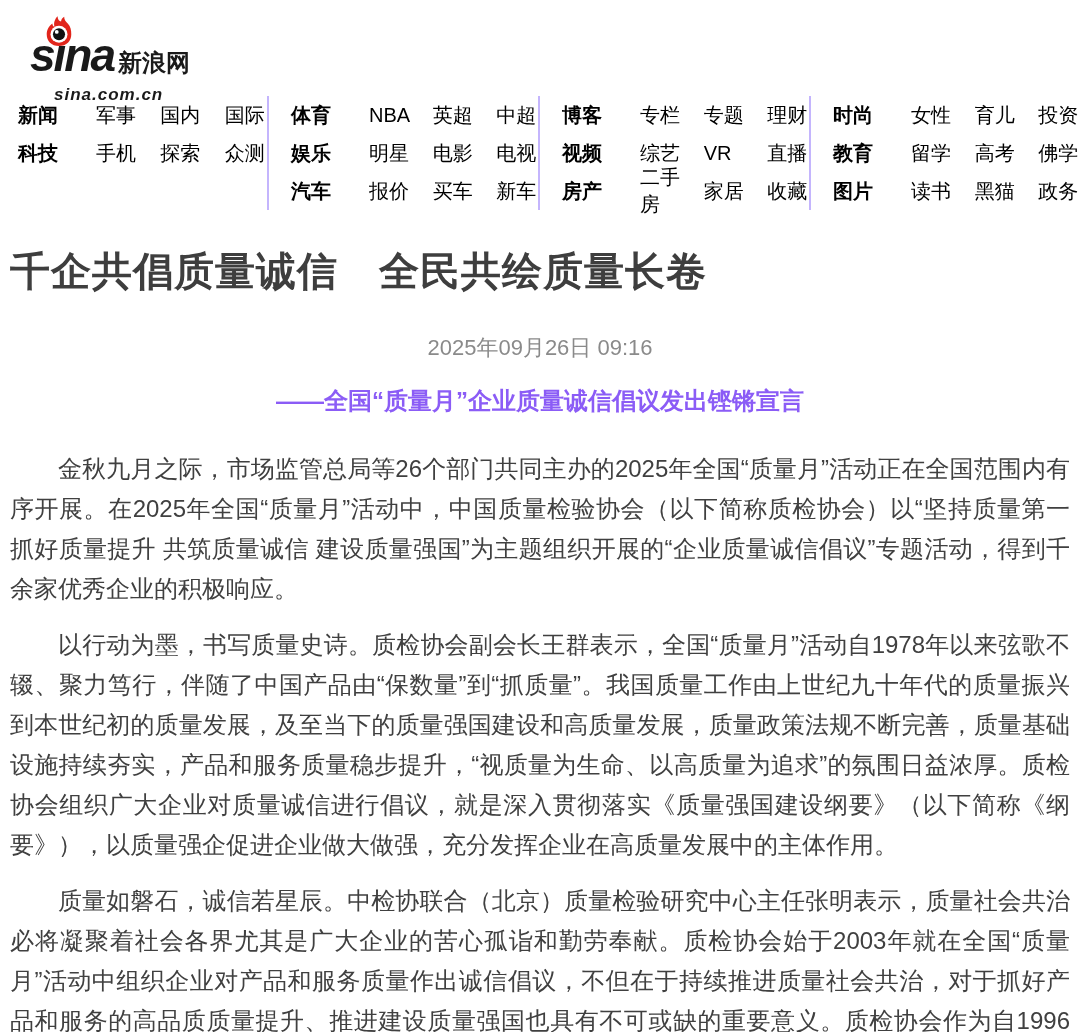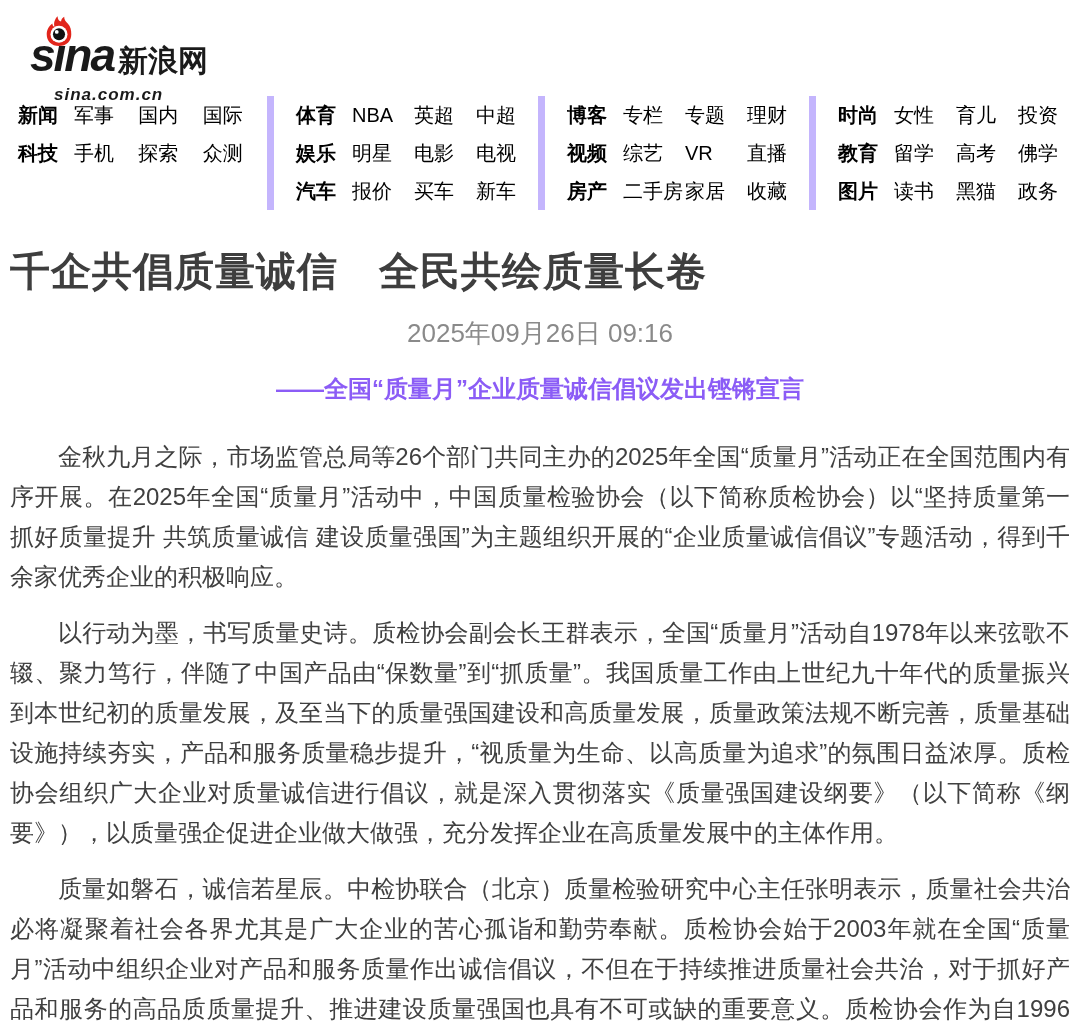--- a/index.html
+++ b/index.html
@@ -6,33 +6,33 @@
   body {
     width:1080px; height:1032px; overflow:hidden; background:#ffffff;
     font-family:"Liberation Sans","DejaVu Sans",sans-serif; color:#000;
   }
   
   .header { padding:14px 0 0 30px; height:86px; box-sizing:border-box; }
   .logo { position:relative; display:inline-block; padding-top:24px; text-decoration:none; color:#1a1a1a; cursor:pointer; }
   .logo-icon { position:absolute; top:0; left:12px; }
   .logo-line { font-style:italic; font-weight:bold; line-height:34px; white-space:nowrap; }
   .logo-latin { font-size:46px; letter-spacing:-2px; }
-  .logo-cn { font-size:30px; font-style:normal; margin-left:4px; }
+  .logo-cn { font-size:24px; font-style:normal; margin-left:4px; }
   .logo-domain { font-style:italic; font-weight:bold; font-size:17px; letter-spacing:1px; margin:2px 0 0 24px; color:#1a1a1a; }
   
   .nav { display:flex; margin-top:6px; padding:4px 0 6px 18px; }
   .nav-group { width:250px; box-sizing:border-box; }
-  .nav-group + .nav-group { border-left:7px solid #c4b5fd; padding-left:22px; width:272px; }
-  .nav-row { display:flex; align-items:center; height:38px; font-size:20px; }
+  .nav-group + .nav-group { border-left:2px solid #c4b5fd; padding-left:22px; width:272px; }
+  .nav-row { display:flex; align-items:center; height:38px; font-size:20px;gap:22px; }
   .nav-cat { font-weight:bold; width:56px; flex:none; cursor:pointer; }
   .nav-link { flex:1; cursor:pointer; }
   
   .article { padding:0 10px; }
   .title { text-align:left; font-size:40px; font-weight:bold; color:#3e3e3e; margin:28px 0 0; letter-spacing:1px; }
-  .date { text-align:center; font-size:26px; color:#8a8a8a; margin-top:17px; }
+  .date { text-align:center; font-size:22px; color:#8a8a8a; margin-top:34px; }
   .subtitle { text-align:center; font-size:24px; font-weight:bold; color:#8b5cf6; margin-top:22px; }
   .body { margin-top:32px; }
   .body p { font-size:24px; line-height:40px; color:#404040; text-align:justify; text-indent:2em; margin:0 0 16px; }
 </style>
 </head>
 <body>
 
 <header class="header">
   <a class="logo">
     <svg class="logo-icon" width="34" height="34" viewBox="0 0 34 36">

